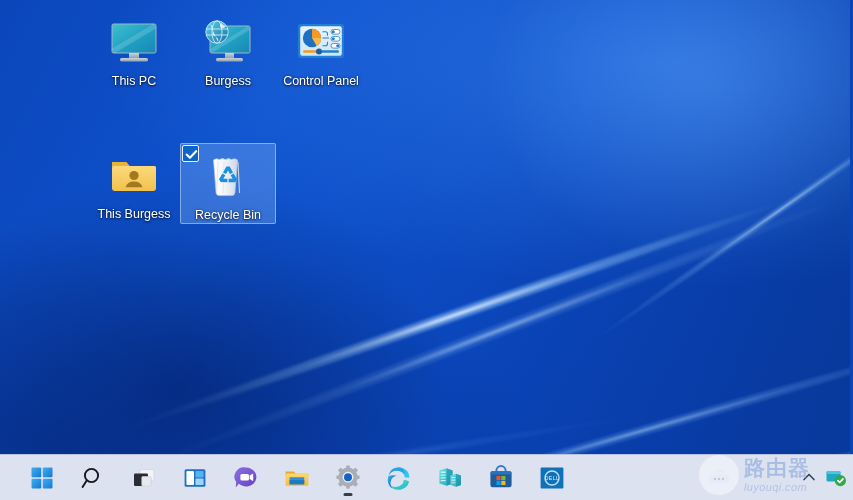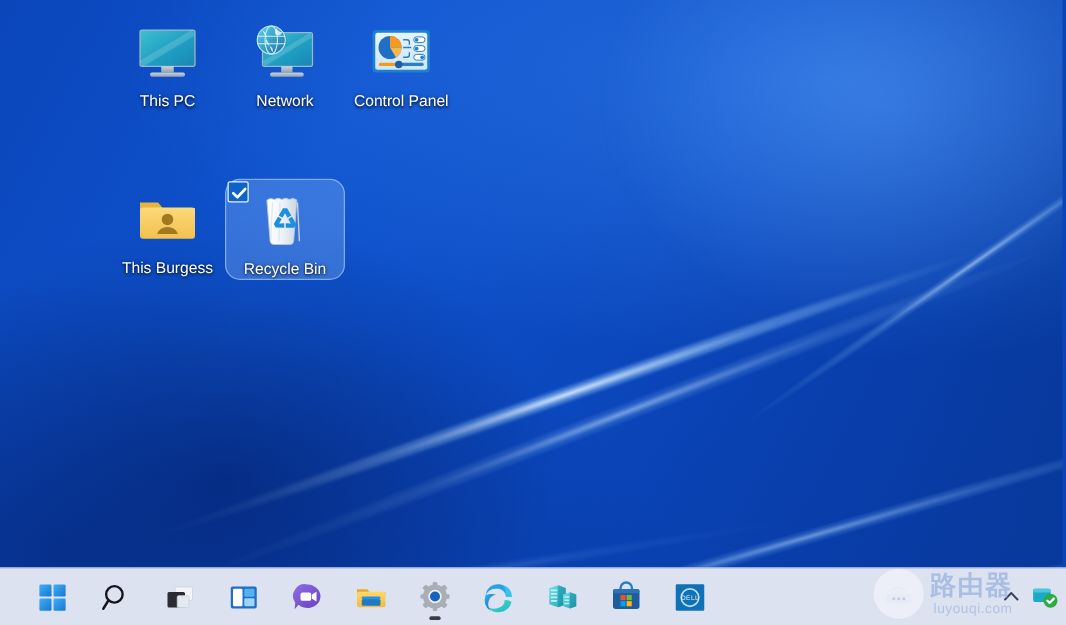--- a/index.html
+++ b/index.html
@@ -81,21 +81,21 @@
   .icon .art{ width:52px; height:52px; position:relative; }
   .icon .lbl{
     margin-top:5px; font-size:12.5px; color:#fff; line-height:15px;
     text-align:center; white-space:nowrap;
     text-shadow:0 1px 2px rgba(0,0,0,.65), 0 0 3px rgba(0,0,0,.5);
     padding:0 3px;
   }
   .icon.selected{
     background:rgba(150,195,255,.30);
     border:1px solid rgba(190,220,255,.55);
-    border-radius:12px;
+    border-radius:2px;
   }
   .sel-check{
     position:absolute; left:1px; top:1px; width:17px; height:17px;
     background:#0f63c8; border:1px solid #e9f2ff; border-radius:2px;
     z-index:5;
   }
   .sel-check svg{ display:block; width:17px; height:17px; }
 
   
   #taskbar{
@@ -128,26 +128,26 @@
   #watermark{
     position:absolute; right:4px; bottom:2px; width:150px; height:46px;
     display:flex; align-items:center; gap:5px;
     pointer-events:none; opacity:.82;
   }
   .wm-badge{
     width:40px; height:40px; border-radius:50%;
     background:rgba(255,255,255,.55);
     display:flex; align-items:center; justify-content:center; flex:0 0 auto;
   }
-  .wm-txt{ display:flex; flex-direction:column; line-height:1;text-align:right; }
+  .wm-txt{ display:flex; flex-direction:column; line-height:1; }
   .wm-cn{
     font-size:21px; color:#9fb6e0; font-weight:700; letter-spacing:1px;
     font-family:"DejaVu Sans", sans-serif;
   }
-  .wm-en{ font-size:11px; color:#a7bce3; letter-spacing:.4px; margin-top:3px; }
+  .wm-en{ font-size:11px; color:#a7bce3; letter-spacing:.4px; margin-top:3px;font-style:italic; }
 </style>
 </head>
 <body>
 
 <div id="desktop">
   <div class="glow-tr"></div>
   <div class="streak sD"></div>
   <div class="streak sA2"></div>
   <div class="streak sA"></div>
   <div class="streak sB"></div>
@@ -207,21 +207,21 @@
           <g transform="translate(3,3)">
             <circle cx="12" cy="12" r="11.2" fill="url(#glb)"></circle>
             <path d="M12 .8 a11.2 11.2 0 0 1 0 22.4 a11.2 11.2 0 0 1 0-22.4" fill="none" stroke="#bfe9f5" stroke-width=".9"></path>
             <ellipse cx="12" cy="12" rx="5" ry="11.2" fill="none" stroke="#cfeef8" stroke-width=".9"></ellipse>
             <path d="M1 9 h22 M1 15 h22" stroke="#cfeef8" stroke-width=".9" fill="none"></path>
             <path d="M5 4 q4 3 3 7 q-1 4 3 6 q3 1.5 2 5" fill="#eaf7fc" opacity=".92"></path>
             <path d="M16 2.5 q2 3 5 3.5 q-2 3 -5 2 q-2 -2 0 -5.5" fill="#eaf7fc" opacity=".85"></path>
           </g>
         </svg>
       </div>
-      <div class="lbl">Network</div>
+      <div class="lbl">Burgess</div>
     </div>
 
     <div class="icon" style="left:273px; top:10px;align-items:center;">
       <div class="art">
         <svg viewBox="0 0 52 52" width="52" height="52">
           <defs>
             <linearGradient id="cpbg" x1="0" y1="0" x2="0" y2="1">
               <stop offset="0" stop-color="#e7f4fd"></stop>
                 <stop offset="100%" stop-color="#cbe6f8"></stop>
             </linearGradient>

